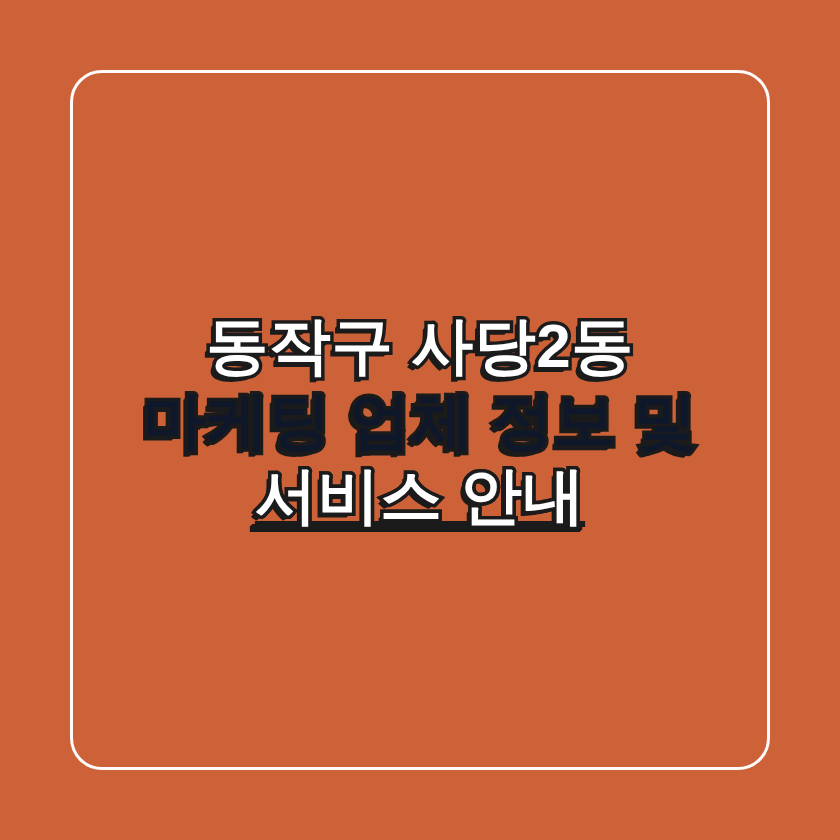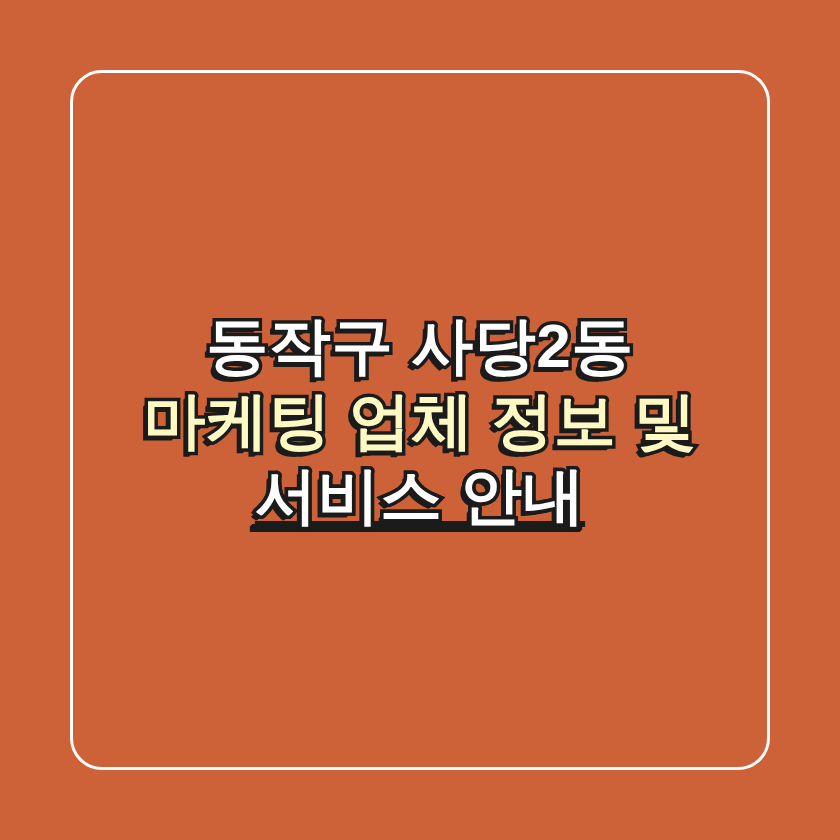--- a/index.html
+++ b/index.html
@@ -71,17 +71,17 @@
 </style>
 </head>
 <body>
 
 <div id="card" style="background: rgb(205, 97, 56);">
 
   <div id="frame" style="border: 3px solid rgb(253, 252, 250); border-radius: 32px; left: 70px; top: 70px; width: 700px; height: 700px;"></div>
 
   <div id="headline">
     <span class="line" style="color: rgb(255, 255, 255); -webkit-text-stroke: 7px rgb(27, 27, 27); text-shadow: rgb(27, 27, 27) -4px 4px 0px, rgb(27, 27, 27) -5px 5px 0px, rgb(27, 27, 27) -3px 3px 0px;">동작구 사당2동</span>
-    <span class="line" style="color: #fef9c3; -webkit-text-stroke: 7px rgb(27, 27, 27); text-shadow: rgb(27, 27, 27) -4px 4px 0px, rgb(27, 27, 27) -5px 5px 0px, rgb(27, 27, 27) -3px 3px 0px;">마케팅 업체 정보 및</span>
+    <span class="line" style="color: #0f172a; -webkit-text-stroke: 7px rgb(27, 27, 27); text-shadow: rgb(27, 27, 27) -4px 4px 0px, rgb(27, 27, 27) -5px 5px 0px, rgb(27, 27, 27) -3px 3px 0px;">마케팅 업체 정보 및</span>
     <span class="line" style="color: rgb(255, 255, 255); -webkit-text-stroke: 7px rgb(27, 27, 27); text-shadow: rgb(27, 27, 27) -4px 4px 0px, rgb(27, 27, 27) -5px 5px 0px, rgb(27, 27, 27) -3px 3px 0px; text-decoration: underline;">서비스 안내</span>
   </div>
 
 </div>
 
 </body></html>

